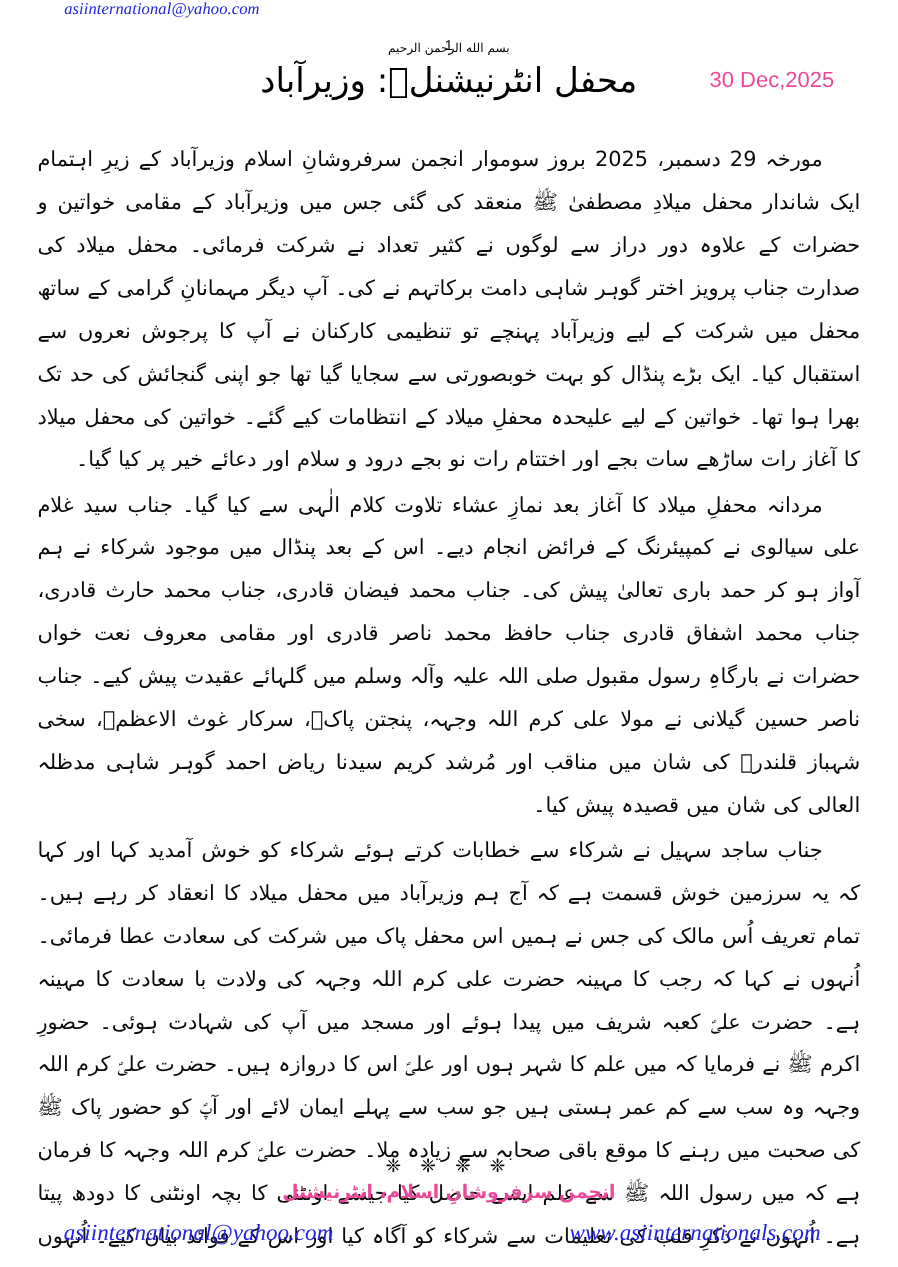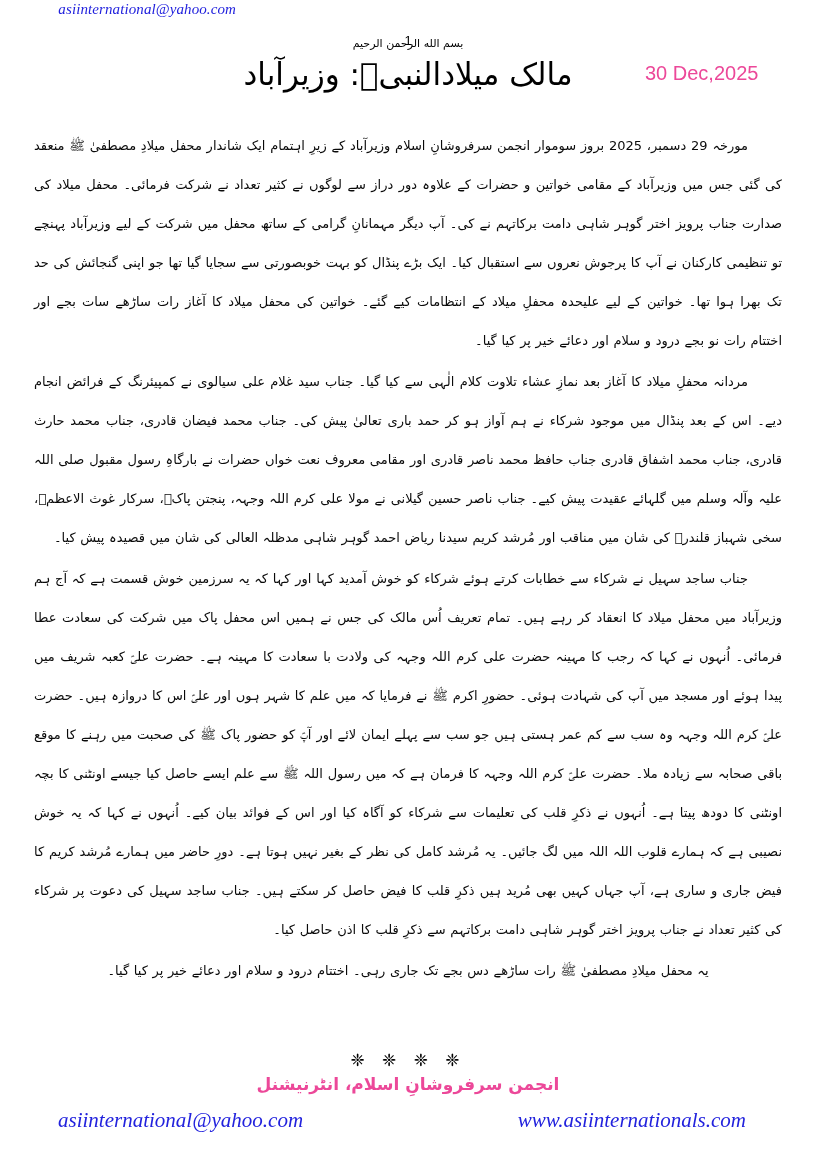--- a/index.html
+++ b/index.html
@@ -95,21 +95,21 @@
   .body-wrap {
     position: absolute;
     top: 126px;
     right: 34px;
     left: 34px;
     direction: rtl;
   }
 
   .para {
     font-family: "DejaVu Sans", "Liberation Sans", sans-serif;
-    font-size: 13px;
+    font-size: 19px;
     line-height: 39px;
     text-align: justify;
     text-align-last: right;
     text-indent: 34px;
     margin: 0 0 2px 0;
     color: #0a0a0a;
     word-spacing: 0.5px;
   }
 
   .para.last-centered {
@@ -172,21 +172,21 @@
 <body>
 
 <div class="page">
 
   <div class="hdr-email" style="color: rgb(34, 34, 221);">asiinternational@yahoo.com</div>
 
   <div class="bismillah">بسم الله الرحمن الرحيم</div>
 
   <div class="page-no">1</div>
 
-  <div class="doc-title">مالک میلادالنبیؐ: وزیرآباد</div>
+  <div class="doc-title">محفل انٹرنیشنلؐ: وزیرآباد</div>
 
   <div class="doc-date">30 Dec,2025</div>
 
   <div class="body-wrap">
     <p class="para">مورخہ 29 دسمبر، 2025 بروز سوموار انجمن سرفروشانِ اسلام وزیرآباد کے زیرِ اہتمام ایک شاندار محفل میلادِ مصطفیٰ ﷺ منعقد کی گئی جس میں وزیرآباد کے مقامی خواتین و حضرات کے علاوہ دور دراز سے لوگوں نے کثیر تعداد نے شرکت فرمائی۔ محفل میلاد کی صدارت جناب پرویز اختر گوہر شاہی دامت برکاتہم نے کی۔ آپ دیگر مہمانانِ گرامی کے ساتھ محفل میں شرکت کے لیے وزیرآباد پہنچے تو تنظیمی کارکنان نے آپ کا پرجوش نعروں سے استقبال کیا۔ ایک بڑے پنڈال کو بہت خوبصورتی سے سجایا گیا تھا جو اپنی گنجائش کی حد تک بھرا ہوا تھا۔ خواتین کے لیے علیحدہ محفلِ میلاد کے انتظامات کیے گئے۔ خواتین کی محفل میلاد کا آغاز رات ساڑھے سات بجے اور اختتام رات نو بجے درود و سلام اور دعائے خیر پر کیا گیا۔</p>
     <p class="para">مردانہ محفلِ میلاد کا آغاز بعد نمازِ عشاء تلاوت کلام الٰہی سے کیا گیا۔ جناب سید غلام علی سیالوی نے کمپیئرنگ کے فرائض انجام دیے۔ اس کے بعد پنڈال میں موجود شرکاء نے ہم آواز ہو کر حمد باری تعالیٰ پیش کی۔ جناب محمد فیضان قادری، جناب محمد حارث قادری، جناب محمد اشفاق قادری جناب حافظ محمد ناصر قادری اور مقامی معروف نعت خواں حضرات نے بارگاہِ رسول مقبول صلی اللہ علیہ وآلہ وسلم میں گلہائے عقیدت پیش کیے۔ جناب ناصر حسین گیلانی نے مولا علی کرم اللہ وجہہ، پنجتن پاکؑ، سرکار غوث الاعظمؒ، سخی شہباز قلندرؒ کی شان میں مناقب اور مُرشد کریم سیدنا ریاض احمد گوہر شاہی مدظلہ العالی کی شان میں قصیدہ پیش کیا۔</p>
     <p class="para">جناب ساجد سہیل نے شرکاء سے خطابات کرتے ہوئے شرکاء کو خوش آمدید کہا اور کہا کہ یہ سرزمین خوش قسمت ہے کہ آج ہم وزیرآباد میں محفل میلاد کا انعقاد کر رہے ہیں۔ تمام تعریف اُس مالک کی جس نے ہمیں اس محفل پاک میں شرکت کی سعادت عطا فرمائی۔ اُنہوں نے کہا کہ رجب کا مہینہ حضرت علی کرم اللہ وجہہ کی ولادت با سعادت کا مہینہ ہے۔ حضرت علیؑ کعبہ شریف میں پیدا ہوئے اور مسجد میں آپ کی شہادت ہوئی۔ حضورِ اکرم ﷺ نے فرمایا کہ میں علم کا شہر ہوں اور علیؑ اس کا دروازہ ہیں۔ حضرت علیؑ کرم اللہ وجہہ وہ سب سے کم عمر ہستی ہیں جو سب سے پہلے ایمان لائے اور آپؑ کو حضور پاک ﷺ کی صحبت میں رہنے کا موقع باقی صحابہ سے زیادہ ملا۔ حضرت علیؑ کرم اللہ وجہہ کا فرمان ہے کہ میں رسول اللہ ﷺ سے علم ایسے حاصل کیا جیسے اونٹنی کا بچہ اونٹنی کا دودھ پیتا ہے۔ اُنہوں نے ذکرِ قلب کی تعلیمات سے شرکاء کو آگاہ کیا اور اس کے فوائد بیان کیے۔ اُنہوں نے کہا کہ یہ خوش نصیبی ہے کہ ہمارے قلوب اللہ اللہ میں لگ جائیں۔ یہ مُرشد کامل کی نظر کے بغیر نہیں ہوتا ہے۔ دورِ حاضر میں ہمارے مُرشد کریم کا فیض جاری و ساری ہے، آپ جہاں کہیں بھی مُرید ہیں ذکرِ قلب کا فیض حاصل کر سکتے ہیں۔ جناب ساجد سہیل کی دعوت پر شرکاء کی کثیر تعداد نے جناب پرویز اختر گوہر شاہی دامت برکاتہم سے ذکرِ قلب کا اذن حاصل کیا۔</p>
     <p class="para last-centered">یہ محفل میلادِ مصطفیٰ ﷺ رات ساڑھے دس بجے تک جاری رہی۔ اختتام درود و سلام اور دعائے خیر پر کیا گیا۔</p>
   </div>
 

